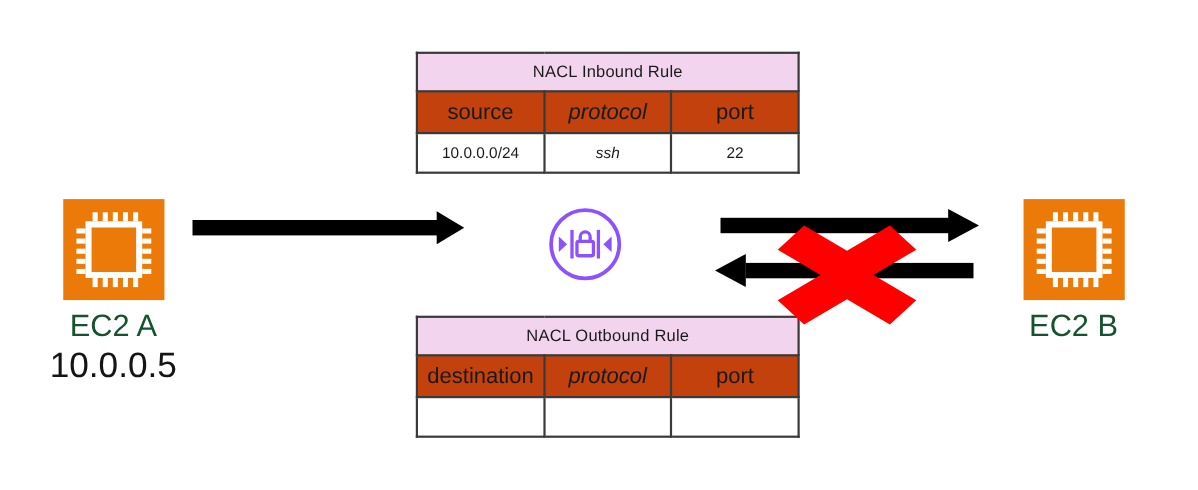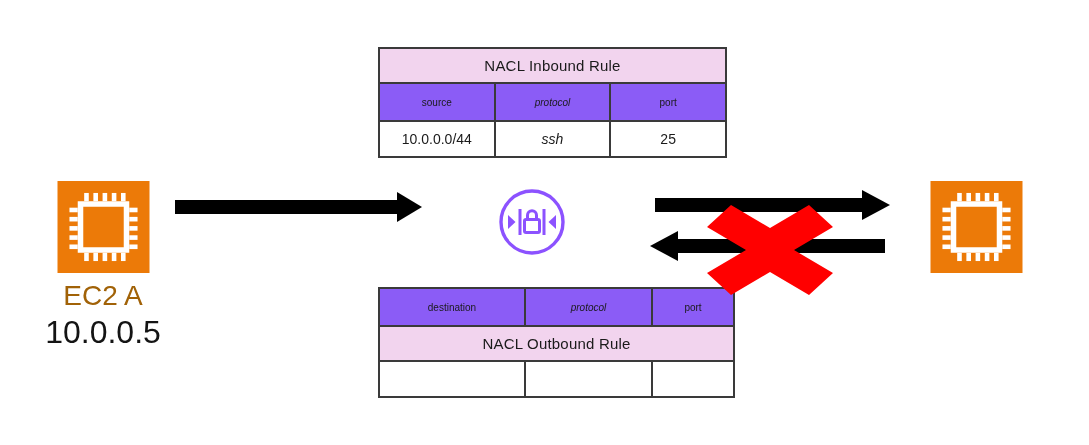--- a/index.html
+++ b/index.html
@@ -36,22 +36,22 @@
     color: #1a1a1a;
   }
   .tbl-title {
     background: #f2d4ee;
     font-size: 15px;
     font-weight: bold;
     height: 33px;
     letter-spacing: 0.2px;
   }
   .tbl-head {
-    background: #8b5cf6;
-    font-size: 10px;
+    background: #c2410c;
+    font-size: 20px;
     height: 36px;
   }
   .tbl-cell {
     background: #ffffff;
     font-size: 14px;
     height: 34px;
   }
   #inbound-table  { left: 378px; top: 47px;  width: 349px; border-radius: 12px; }
   #outbound-table { left: 378px; top: 287px; width: 349px; }
 
@@ -69,21 +69,21 @@
   #node-ec2-b { left: 881px; top: 181px; }
 
   .ec2-icon {
     width: 93px;
     height: 92px;
     margin: 0 auto;
     display: block;
   }
   .node-label {
     font-size: 28px;
-    color: #a16207;
+    color: #14532d;
     line-height: 1.22;
     margin-top: 6px;
     white-space: nowrap;
   }
   .node-ip {
     font-size: 32px;
     color: #141414;
     line-height: 1.22;
     white-space: nowrap;
   }
@@ -116,36 +116,36 @@
     <tbody>
         <tr>
       <td class="tbl-title" colspan="3">NACL Inbound Rule</td>
     </tr>
     <tr>
       <td class="tbl-head col-a">source</td>
       <td class="tbl-head col-b">protocol</td>
       <td class="tbl-head col-c">port</td>
     </tr>
     <tr>
-      <td class="tbl-cell col-a">10.0.0.0/44</td>
+      <td class="tbl-cell col-a">10.0.0.0/24</td>
       <td class="tbl-cell col-b">ssh</td>
-      <td class="tbl-cell col-c">25</td>
+      <td class="tbl-cell col-c">22</td>
     </tr>
   </tbody>
     </table>
 
   <table class="rule-table" id="outbound-table">
     <tbody>
         <tr>
+      <td class="tbl-title" colspan="3">NACL Outbound Rule</td>
+    </tr>
+    <tr>
       <td class="tbl-head col-a">destination</td>
       <td class="tbl-head col-b">protocol</td>
       <td class="tbl-head col-c">port</td>
-    </tr>
-    <tr>
-      <td class="tbl-title" colspan="3">NACL Outbound Rule</td>
     </tr>
     <tr>
       <td class="tbl-cell col-a"></td>
       <td class="tbl-cell col-b"></td>
       <td class="tbl-cell col-c"></td>
     </tr>
   </tbody>
     </table>
 
   <div class="node" id="node-ec2-a">
@@ -204,20 +204,21 @@
         <rect x="13" y="49" width="9" height="5"></rect>
         <rect x="13" y="59" width="9" height="5"></rect>
         <rect x="13" y="69" width="9" height="5"></rect>
         <rect x="78" y="29" width="9" height="5"></rect>
         <rect x="78" y="39" width="9" height="5"></rect>
         <rect x="78" y="49" width="9" height="5"></rect>
         <rect x="78" y="59" width="9" height="5"></rect>
         <rect x="78" y="69" width="9" height="5"></rect>
       </g>
     </svg>
+    <div class="node-label">EC2 B</div>
   </div>
 
   <svg id="nacl-icon" viewBox="0 0 70 70">
     <circle cx="35" cy="35" r="31" fill="none" stroke="#8c52ff" stroke-width="3.4"></circle>
 
     <rect x="27.5" y="32.5" width="15" height="13" rx="1.5" fill="none" stroke="#8c52ff" stroke-width="3"></rect>
 
     <path d="M30.5 32.5 v-4.2 a4.5 4.5 0 0 1 9 0 v4.2" fill="none" stroke="#8c52ff" stroke-width="3"></path>
 
     <rect x="21.5" y="22" width="3" height="26" fill="#8c52ff"></rect>

